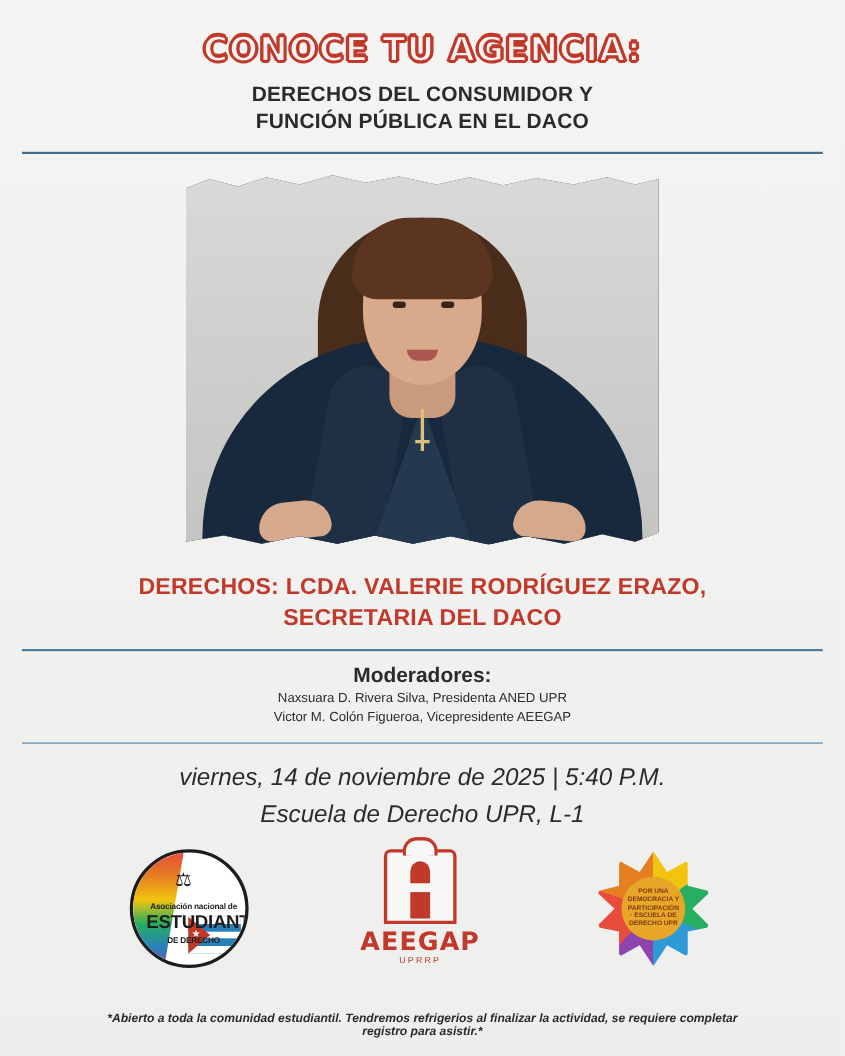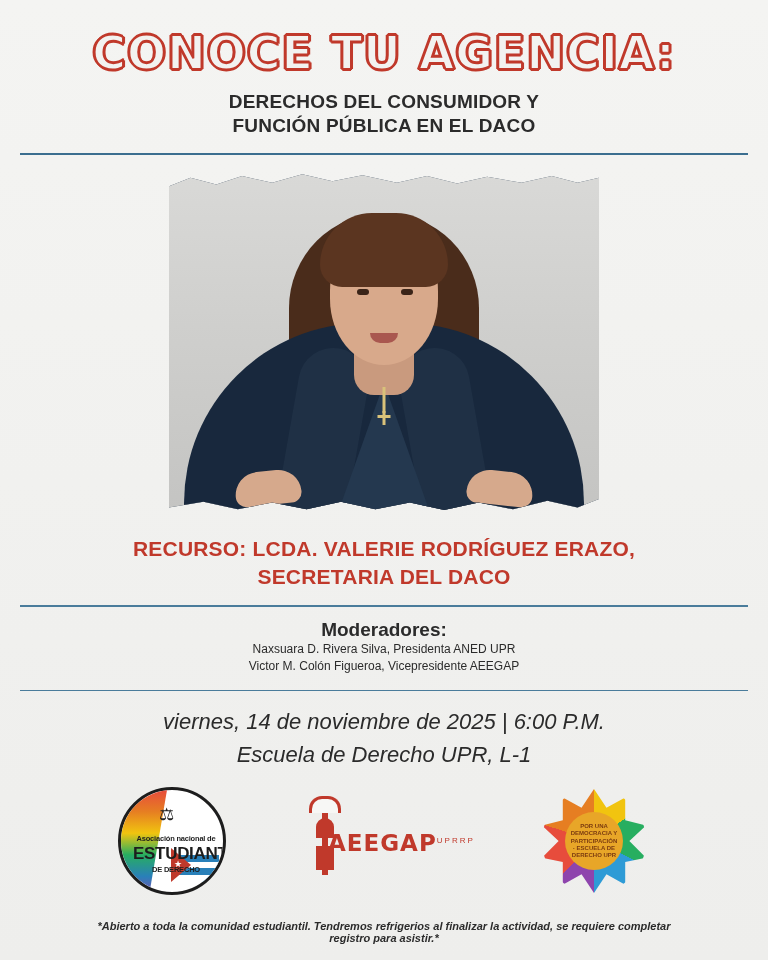--- a/index.html
+++ b/index.html
@@ -17,21 +17,21 @@
     background: linear-gradient(180deg, #f4f4f2 0%, #eeeeec 100%);
     display: flex;
     flex-direction: column;
     align-items: center;
     position: relative;
   }
 
   
   .title-main {
     margin-top: 30px;
-    font-size: 46px;
+    font-size: 31px;
     font-weight: bold;
     letter-spacing: 1px;
     color: #f2f2f0;
     -webkit-text-stroke: 2px #c0392b;
     text-shadow:
        2px 0 0 #c0392b, -2px 0 0 #c0392b,
        0 2px 0 #c0392b, 0 -2px 0 #c0392b;
     font-family: "DejaVu Sans", sans-serif;
     text-align: center;
     line-height: 1;
@@ -173,21 +173,21 @@
   .aned .flag .stripe { position:absolute; left:0; width:100%; height:6.8px; background:#fff;}
   .aned .flag .tri { position:absolute; left:0; top:0; width:20px; height:34px; background:#c0392b;
       clip-path: polygon(0 0, 100% 50%, 0 100%); }
   .aned .flag .star { position:absolute; left:3px; top:12px; color:#fff; font-size:9px; line-height:9px;}
   .aned .scale { position:absolute; left:38px; top:14px; font-size:17px; color:#222; }
   .aned .txt { position:absolute; left:12px; top:44px; width:86px; text-align:center;
       font-size:7.5px; font-weight:bold; color:#1d1d1d; line-height:1.25; letter-spacing:-0.2px;}
   .aned .txt .big { font-size:17px; display:block; letter-spacing:-0.3px;}
 
   
-  .aeegap { width: 120px; height: 108px; display:flex; flex-direction:row; align-items:center; justify-content:flex-start;}
+  .aeegap { width: 120px; height: 108px; display:flex; flex-direction:column; align-items:center; justify-content:flex-start;}
   .aeegap .tower { width: 66px; height: 68px; border: 3px solid #c0392b; border-radius: 6px 6px 0 0; position: relative; background: #f7f7f5;}
   .aeegap .tower:before { content:""; position:absolute; top:-14px; left:50%; transform:translateX(-50%);
       width: 26px; height: 14px; border:3px solid #c0392b; border-bottom:none; border-radius: 13px 13px 0 0; background:#f7f7f5;}
   .aeegap .win { position:absolute; left:50%; transform:translateX(-50%); width:18px; background:#c0392b; }
   .aeegap .win.a { top: 8px; height: 20px; border-radius: 9px 9px 0 0;}
   .aeegap .win.b { top: 36px; height: 24px; }
   .aeegap .name { margin-top: 4px; font-size: 23px; font-weight: bold; color:#c0392b;
       font-family:"DejaVu Sans", sans-serif; letter-spacing: 1px; }
   .aeegap .sub { font-size: 8px; color:#c0392b; letter-spacing: 2px; margin-top:-2px;}
 
@@ -242,34 +242,34 @@
       <div class="eye r"></div>
       <div class="mouth"></div>
       <div class="necklace"></div>
       <div class="cross"></div>
       <div class="hand l"></div>
       <div class="hand r"></div>
     </div>
   </div>
 
   <div class="speaker">
-    <div>RECURSO: LCDA. VALERIE RODRÍGUEZ ERAZO,</div>
+    <div>DERECHOS: LCDA. VALERIE RODRÍGUEZ ERAZO,</div>
     <div>SECRETARIA DEL DACO</div>
   </div>
 
   <div class="rule thin"></div>
 
   <div class="mod-title">Moderadores:</div>
   <div class="mod-line">Naxsuara D. Rivera Silva, Presidenta ANED UPR</div>
   <div class="mod-line">Victor M. Colón Figueroa, Vicepresidente AEEGAP</div>
 
   <div class="rule thin"></div>
 
   <div class="when">
-    <div>viernes, 14 de noviembre de 2025 | 6:00 P.M.</div>
+    <div>viernes, 14 de noviembre de 2025 | 5:40 P.M.</div>
     <div>Escuela de Derecho UPR, L-1</div>
   </div>
 
   <div class="logos">
 
     <div class="logo aned">
       <div class="rainbow"></div>
       <div class="scale">⚖</div>
       <div class="flag">
         <div class="stripe" style="top:0"></div>

